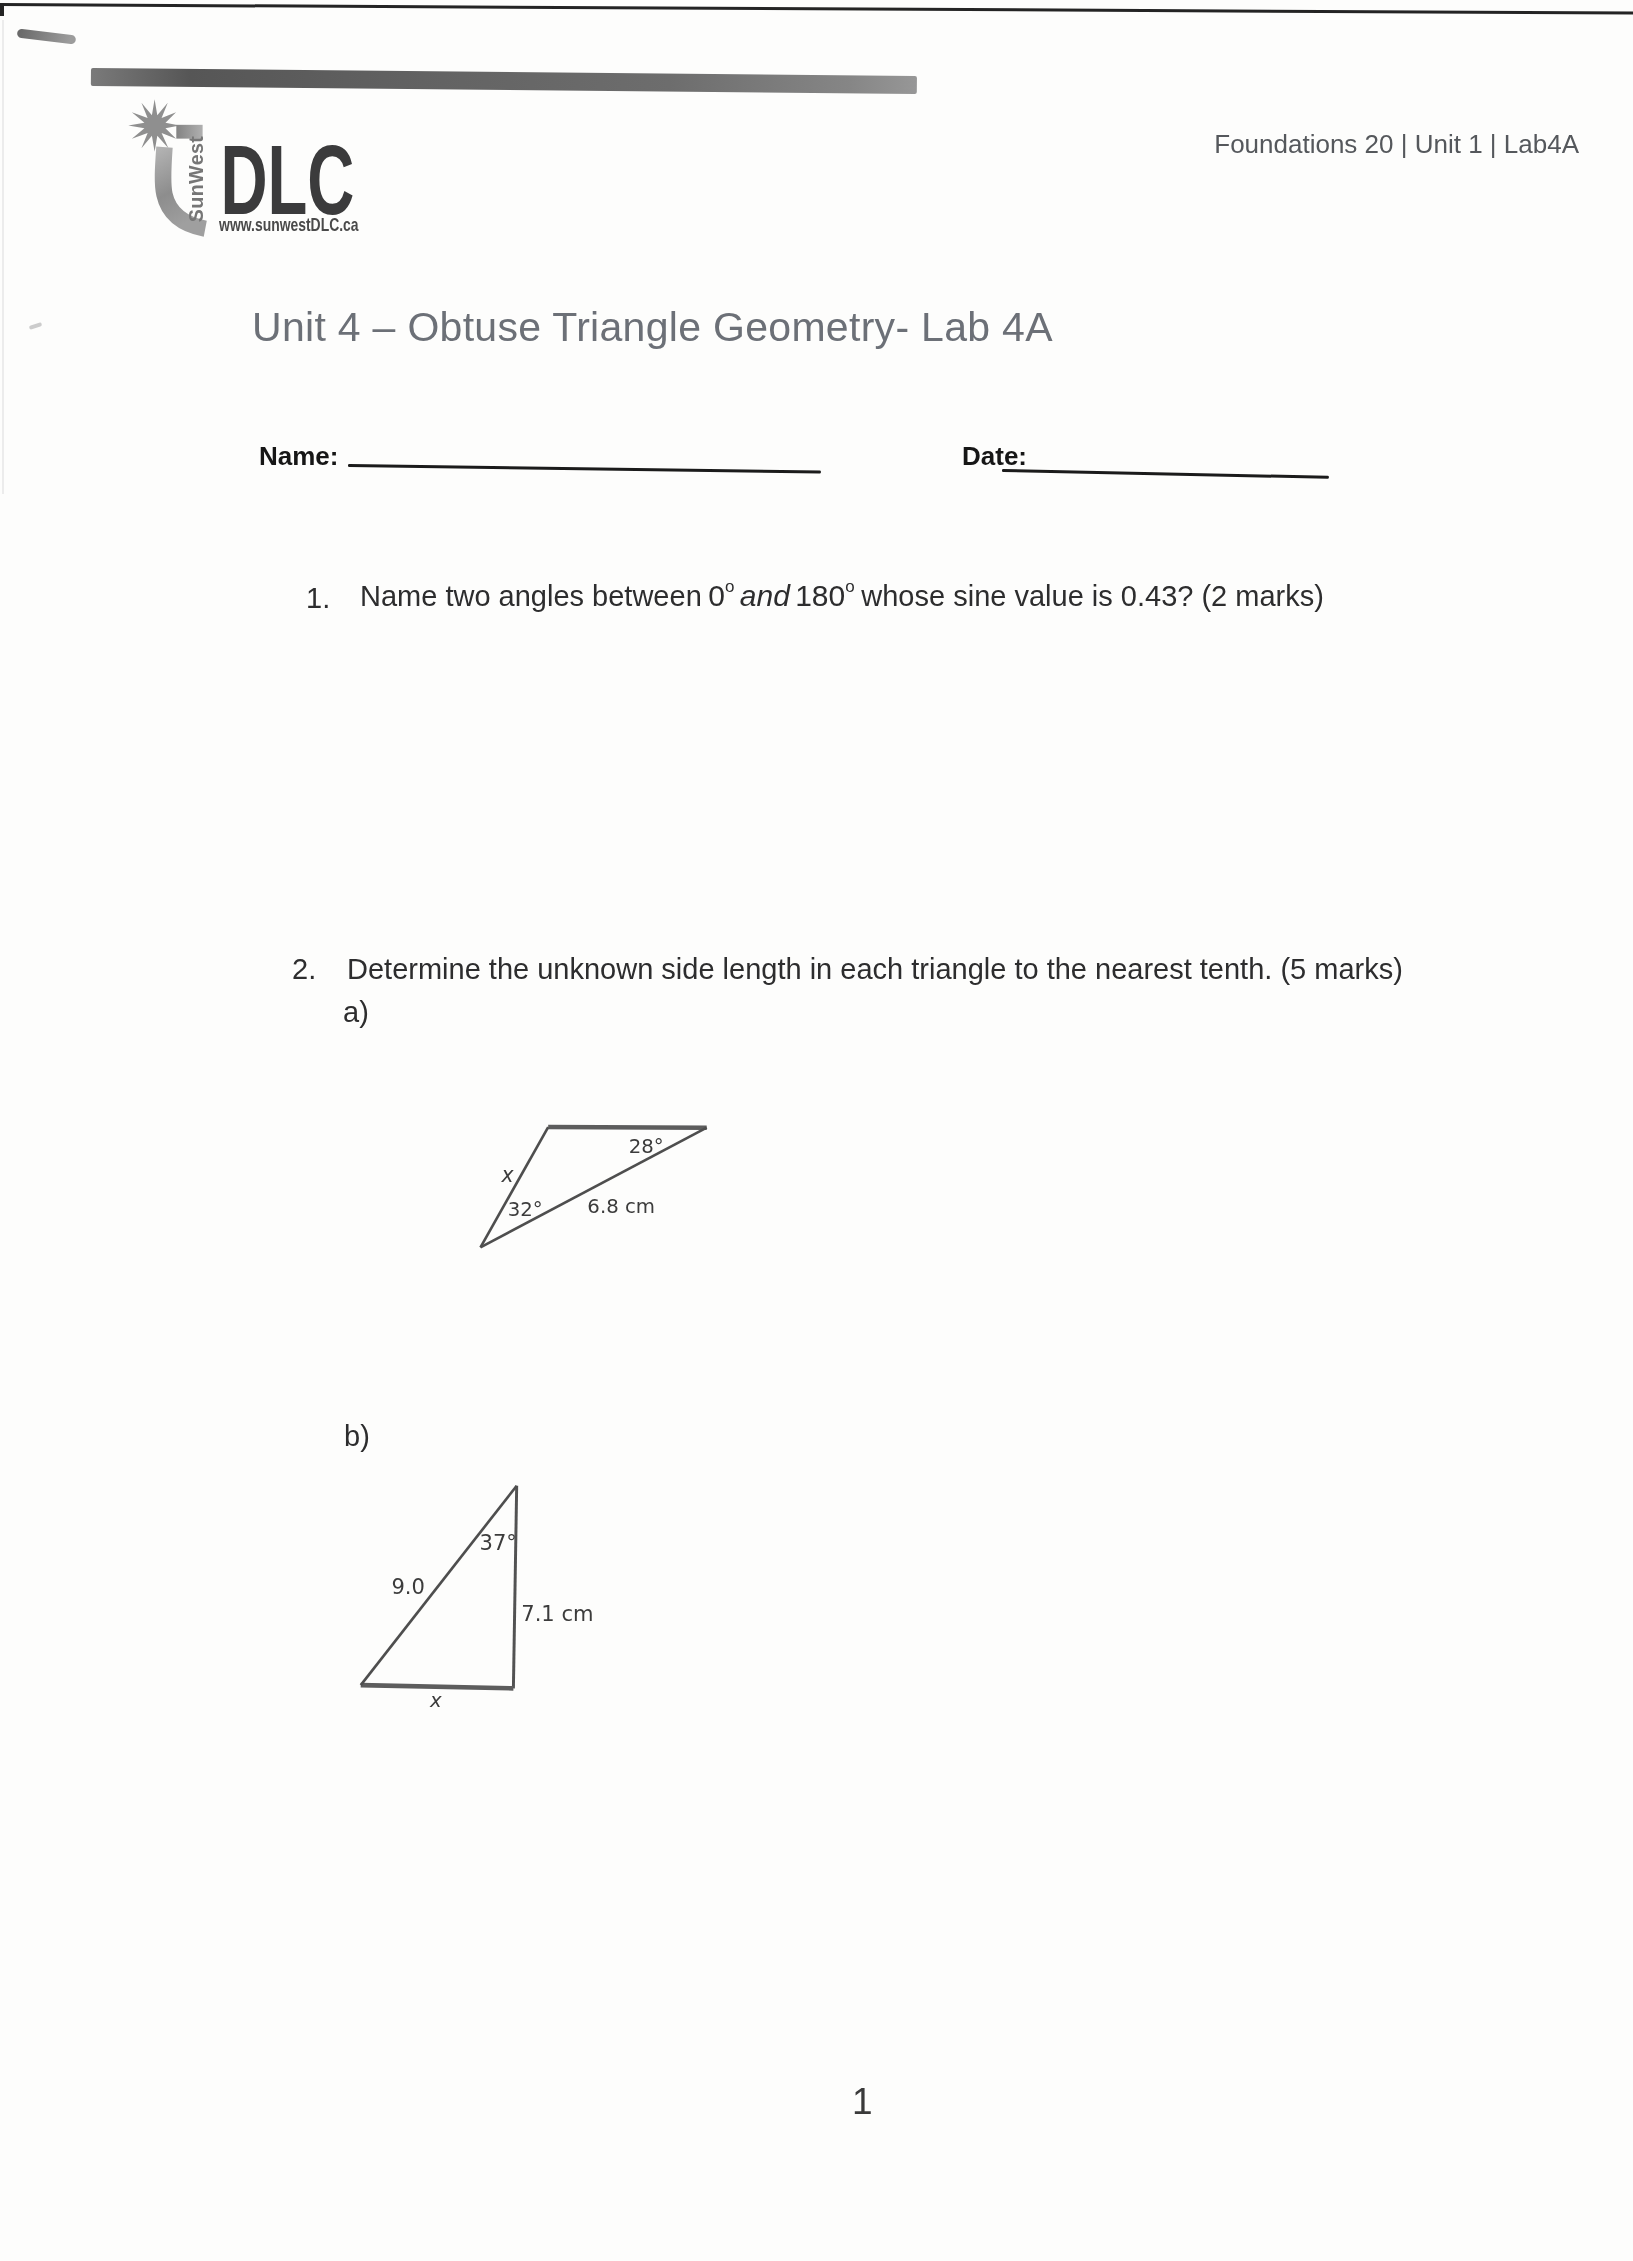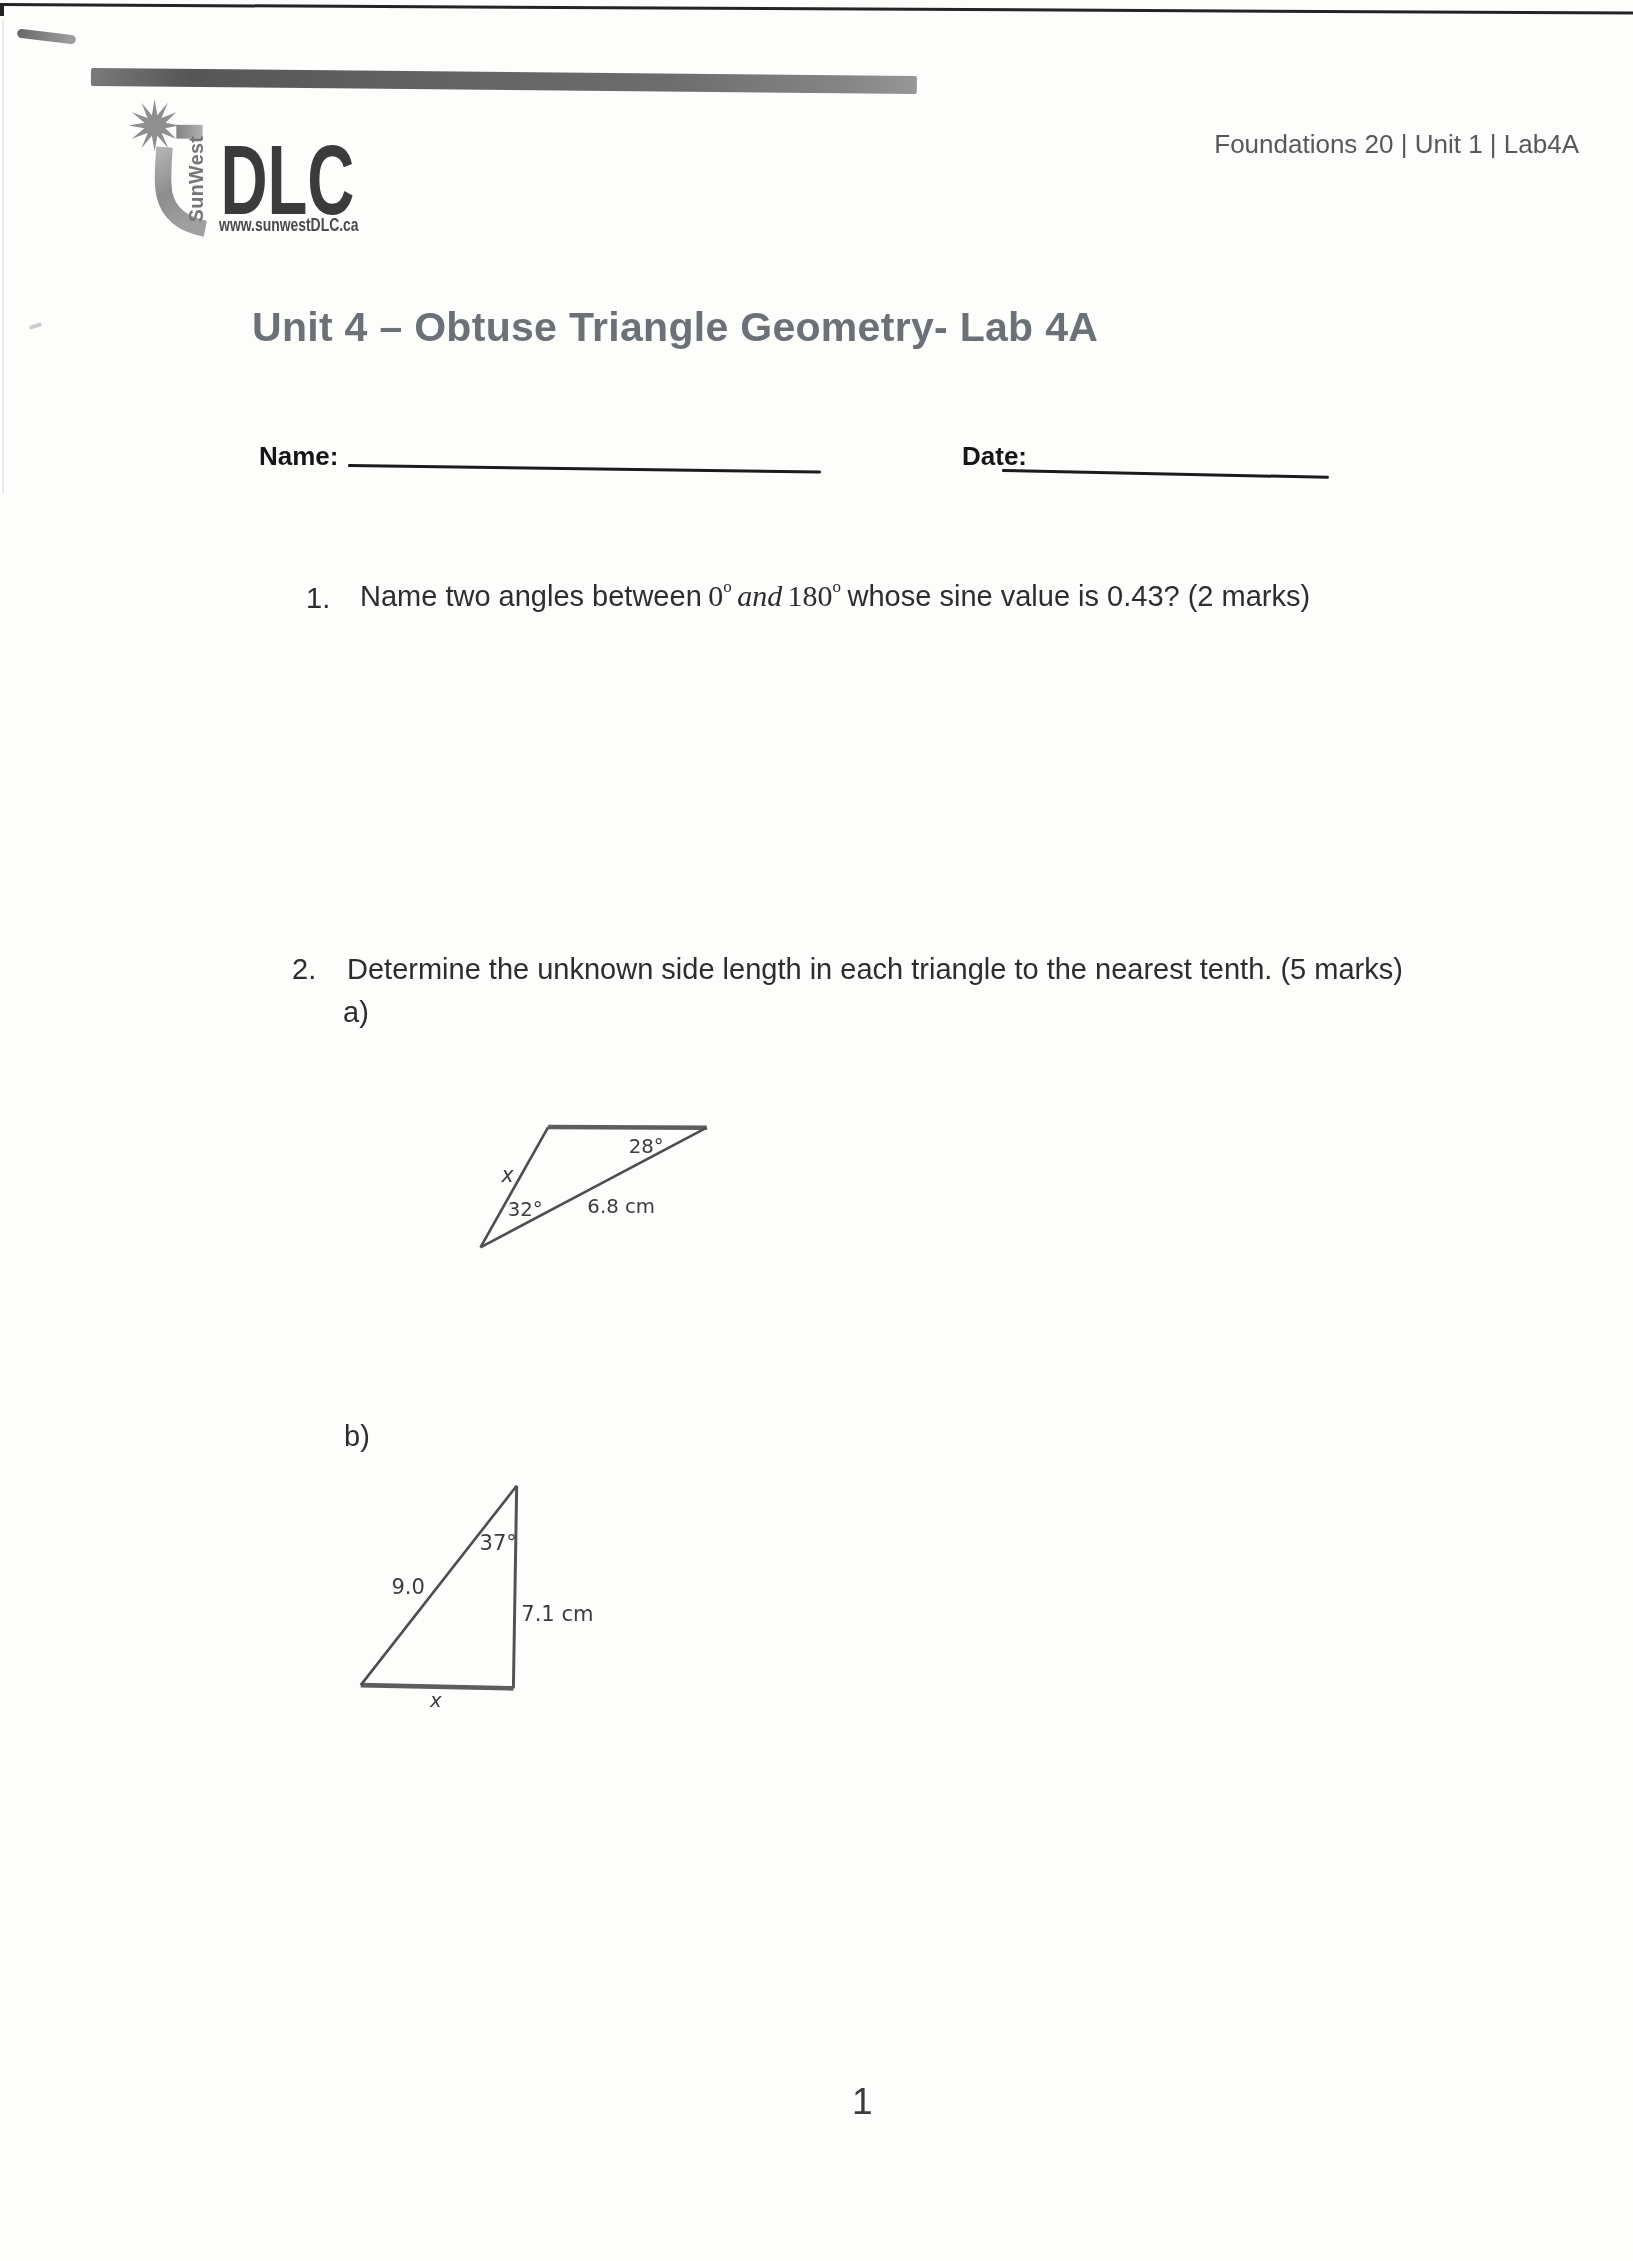--- a/index.html
+++ b/index.html
@@ -36,39 +36,39 @@
   }
   .page-edge-shadow{left:2px;top:20px;width:2px;height:474px;background:#ececec;}
   
   .course-info{
     right:54px;top:129px;
     font-size:26px;color:#55585c;white-space:nowrap;
   }
   
   .worksheet-title{
     left:252px;top:304px;
-    font-size:41px;font-weight:700;color:#6c7077;
+    font-size:41px;font-weight:400;color:#6c7077;
     letter-spacing:0.3px;white-space:nowrap;
   }
   
   .field-label{font-size:26px;font-weight:bold;color:#161616;white-space:nowrap;}
   .name-label{left:259px;top:441px;}
   .date-label{left:962px;top:441px;}
   .write-line{height:3.3px;background:#1b1b1b;border-radius:1.3px;transform-origin:left top;}
   .name-line{left:348px;top:464px;width:473px;transform:rotate(0.8deg);}
   .date-line{left:1002px;top:469px;width:327px;transform:rotate(1.2deg);}
   
   .q-num,.q-text{font-size:29px;color:#2d2d2e;white-space:nowrap;}
   .q1-num{left:306px;top:582px;}
   .q1-text{left:360px;top:579px;}
   .q2-num{left:292px;top:953px;}
   .q2-text{left:347px;top:953px;}
   .part-a-label{left:343px;top:996px;font-size:29px;}
   .part-b-label{left:344px;top:1420px;font-size:29px;}
-  .math{font-family:Liberation Serif, serif;font-size:30px;margin:0 6.6px;text-align:center;}
+  .math{font-family:Liberation Sans, sans-serif;font-size:30px;margin:0 6.6px;text-align:center;}
   .math sup{font-size:17px;position:relative;top:-2.6px;vertical-align:super;line-height:0;}
   .math .conj{font-style:italic;margin:0 5.3px;}
   
   .fig{position:absolute;}
   .fig-a{left:461px;top:1106px;}
   .fig-b{left:342px;top:1468px;}
   .fig text{fill:#3c3c3c;font-family:"DejaVu Sans",sans-serif;}
   
   .page-number{left:852px;top:2081px;font-size:37px;color:#3a3a3a;}
 </style>

